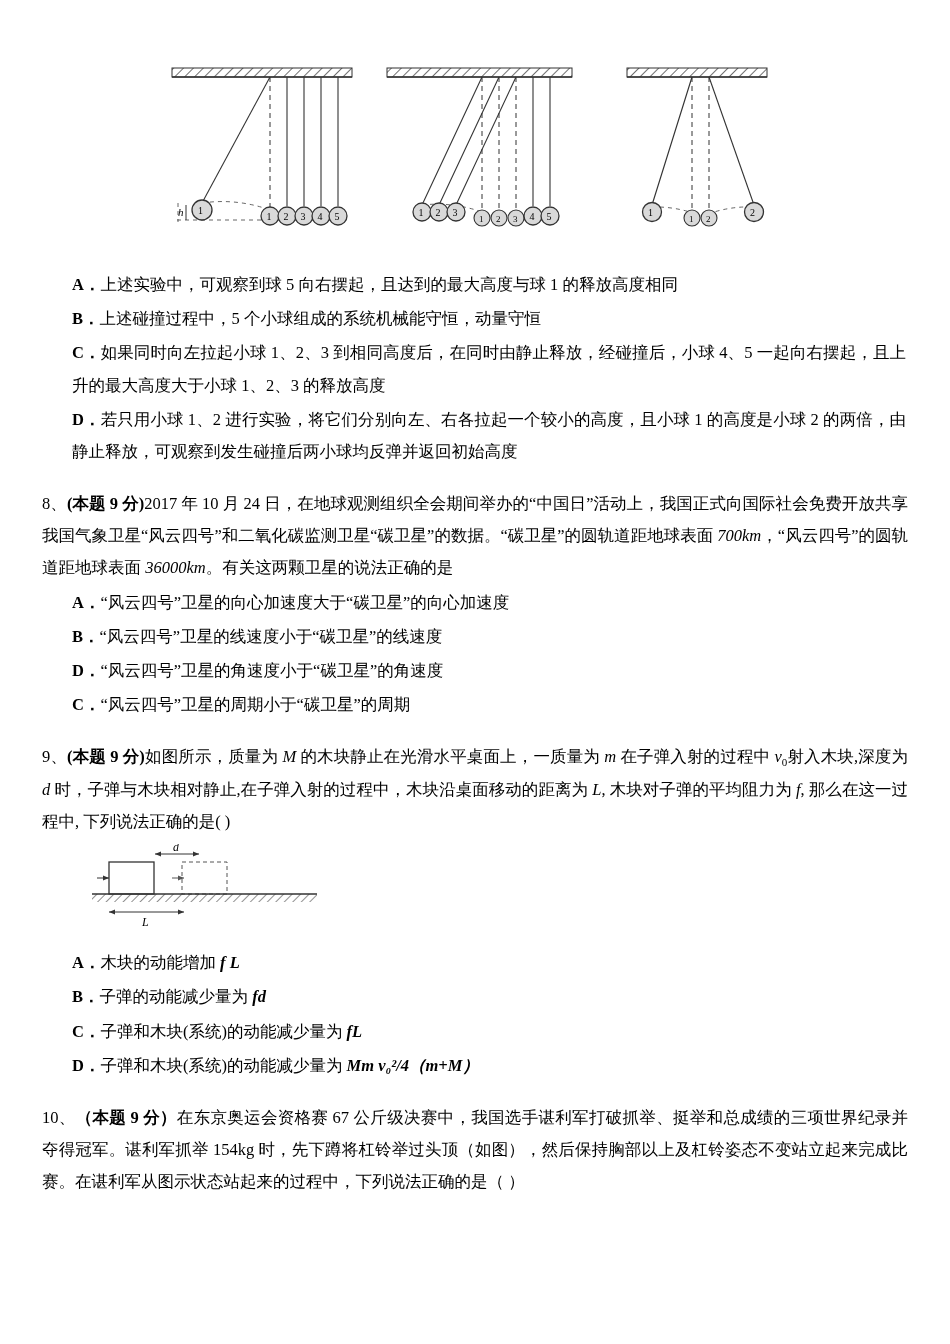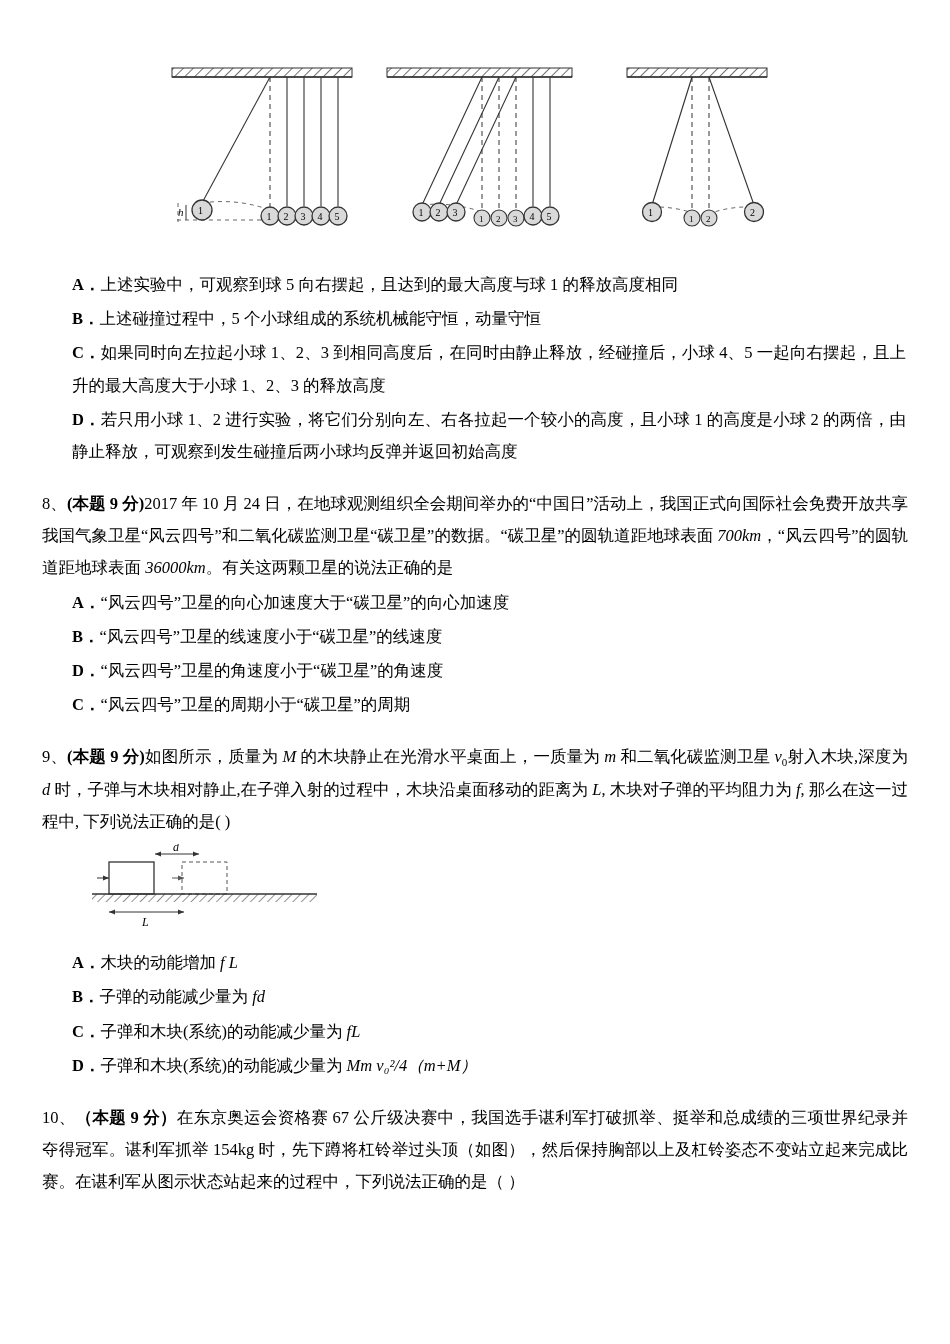--- a/index.html
+++ b/index.html
@@ -37,21 +37,21 @@
   }
   .qhead {
     font-size: 16.5px;
     line-height: 1.95;
     margin: 10px 0 2px 0;
     text-align: justify;
     font-family: Liberation Serif, serif;
   }
   .qhead b, .para b { font-weight: bold; }
   i { font-style: italic; }
-  .bi { font-style: italic; font-weight: normal; }
+  .bi { font-style: italic; font-weight: bold; }
   .spacer-sm { height: 8px; }
   .fig2 { padding-left: 45px; margin: 6px 0 14px 0; }
   sub { font-size: 11px; }
 </style>
 </head>
 <body>
 
 <div class="page">
 
   <div class="figure-block">
@@ -167,21 +167,21 @@
   <div class="opt">
     <span class="lbl">D．</span><span>“风云四号”卫星的角速度小于“碳卫星”的角速度</span>
   </div>
   <div class="opt">
     <span class="lbl">C．</span><span>“风云四号”卫星的周期小于“碳卫星”的周期</span>
   </div>
 
   <div class="spacer-sm"></div>
 
   <div class="qhead">
-    <span>9、</span><b>(本题 9 分)</b><span>如图所示，质量为 </span><i>M</i><span> 的木块静止在光滑水平桌面上，一质量为 </span><i>m</i><span> 和二氧化碳监测卫星 </span><i>v</i><sub>0</sub><span>射入木块,深度为 </span><i>d</i><span> 时，子弹与木块相对静止,在子弹入射的过程中，木块沿桌面移动的距离为 </span><i>L</i><span>, 木块对子弹的平均阻力为 </span><i>f</i><span>, 那么在这一过程中, 下列说法正确的是(    )</span>
+    <span>9、</span><b>(本题 9 分)</b><span>如图所示，质量为 </span><i>M</i><span> 的木块静止在光滑水平桌面上，一质量为 </span><i>m</i><span> 在子弹入射的过程中 </span><i>v</i><sub>0</sub><span>射入木块,深度为 </span><i>d</i><span> 时，子弹与木块相对静止,在子弹入射的过程中，木块沿桌面移动的距离为 </span><i>L</i><span>, 木块对子弹的平均阻力为 </span><i>f</i><span>, 那么在这一过程中, 下列说法正确的是(    )</span>
   </div>
 
   <div class="fig2">
     <svg width="270" height="85" viewBox="0 0 270 85" xmlns="http://www.w3.org/2000/svg">
       <defs>
         <pattern id="hatchB" width="6" height="6" patternUnits="userSpaceOnUse" patternTransform="rotate(45)">
           <line x1="0" y1="0" x2="0" y2="6" stroke="#333" stroke-width="1.1"></line>
         </pattern>
       </defs>
 

